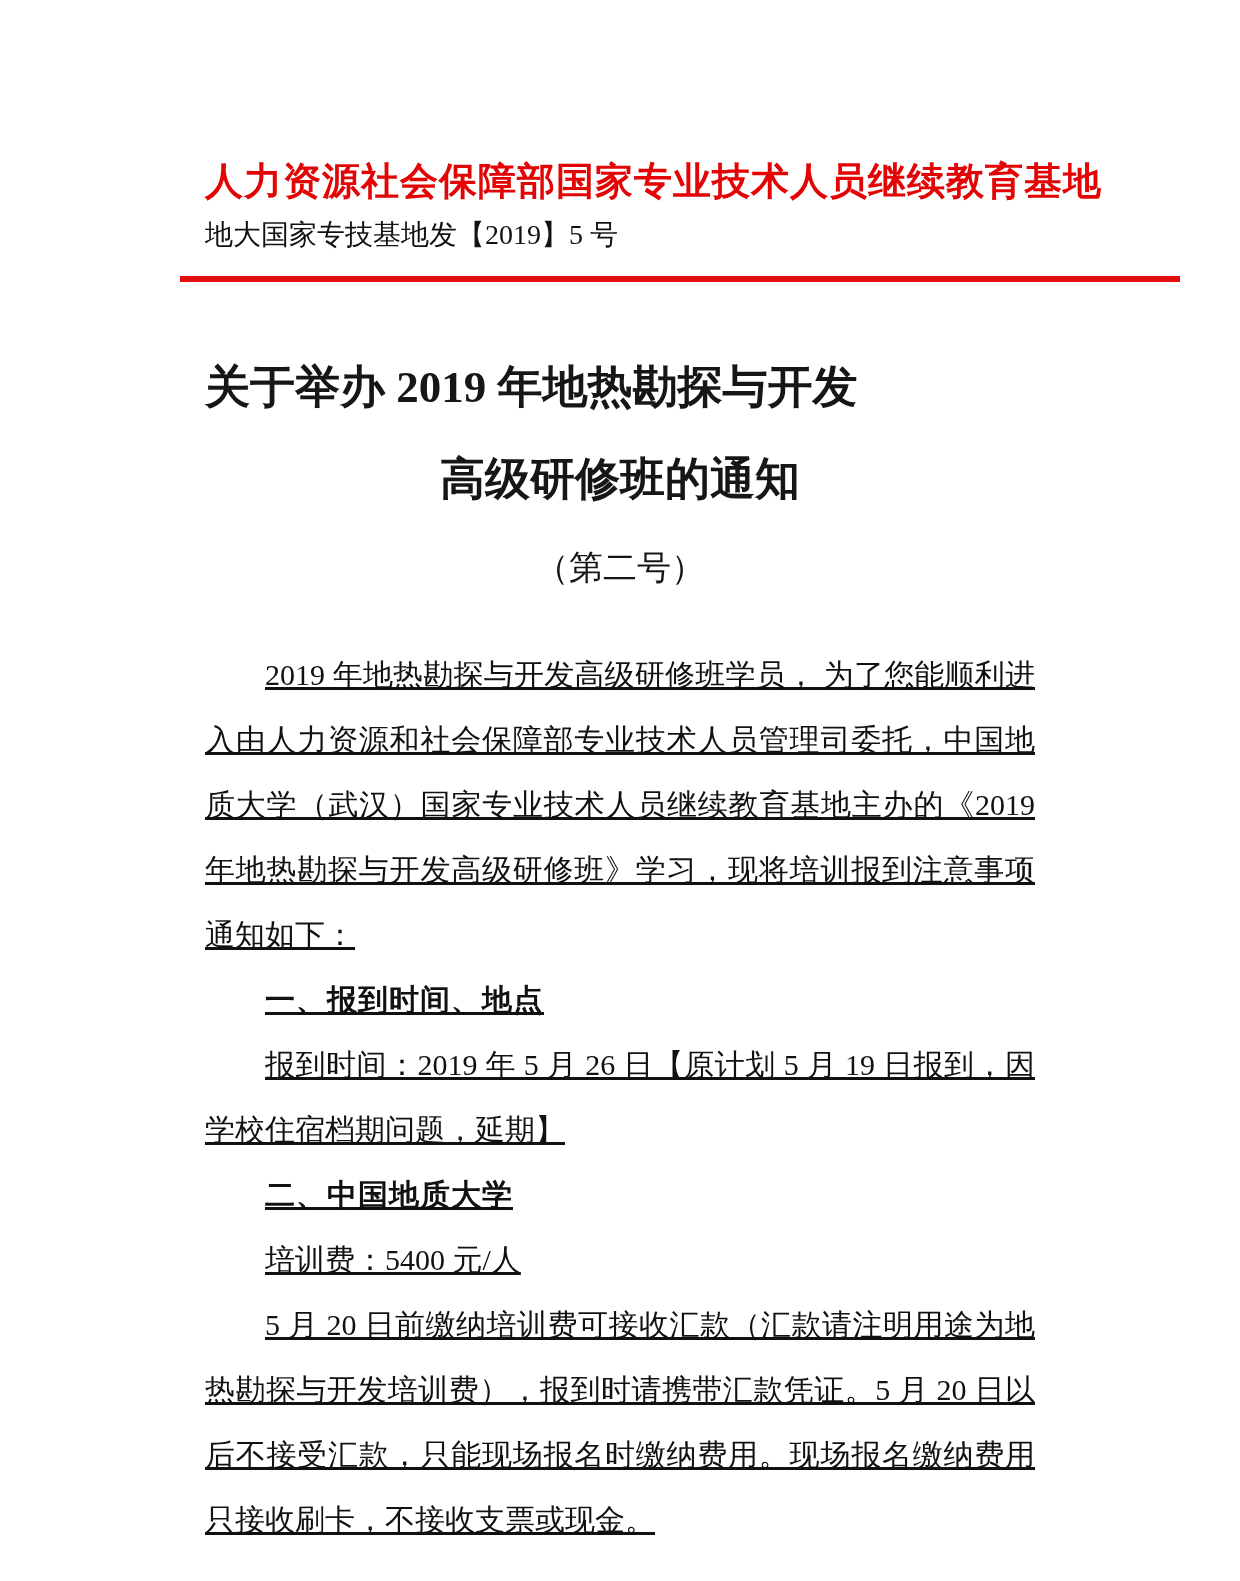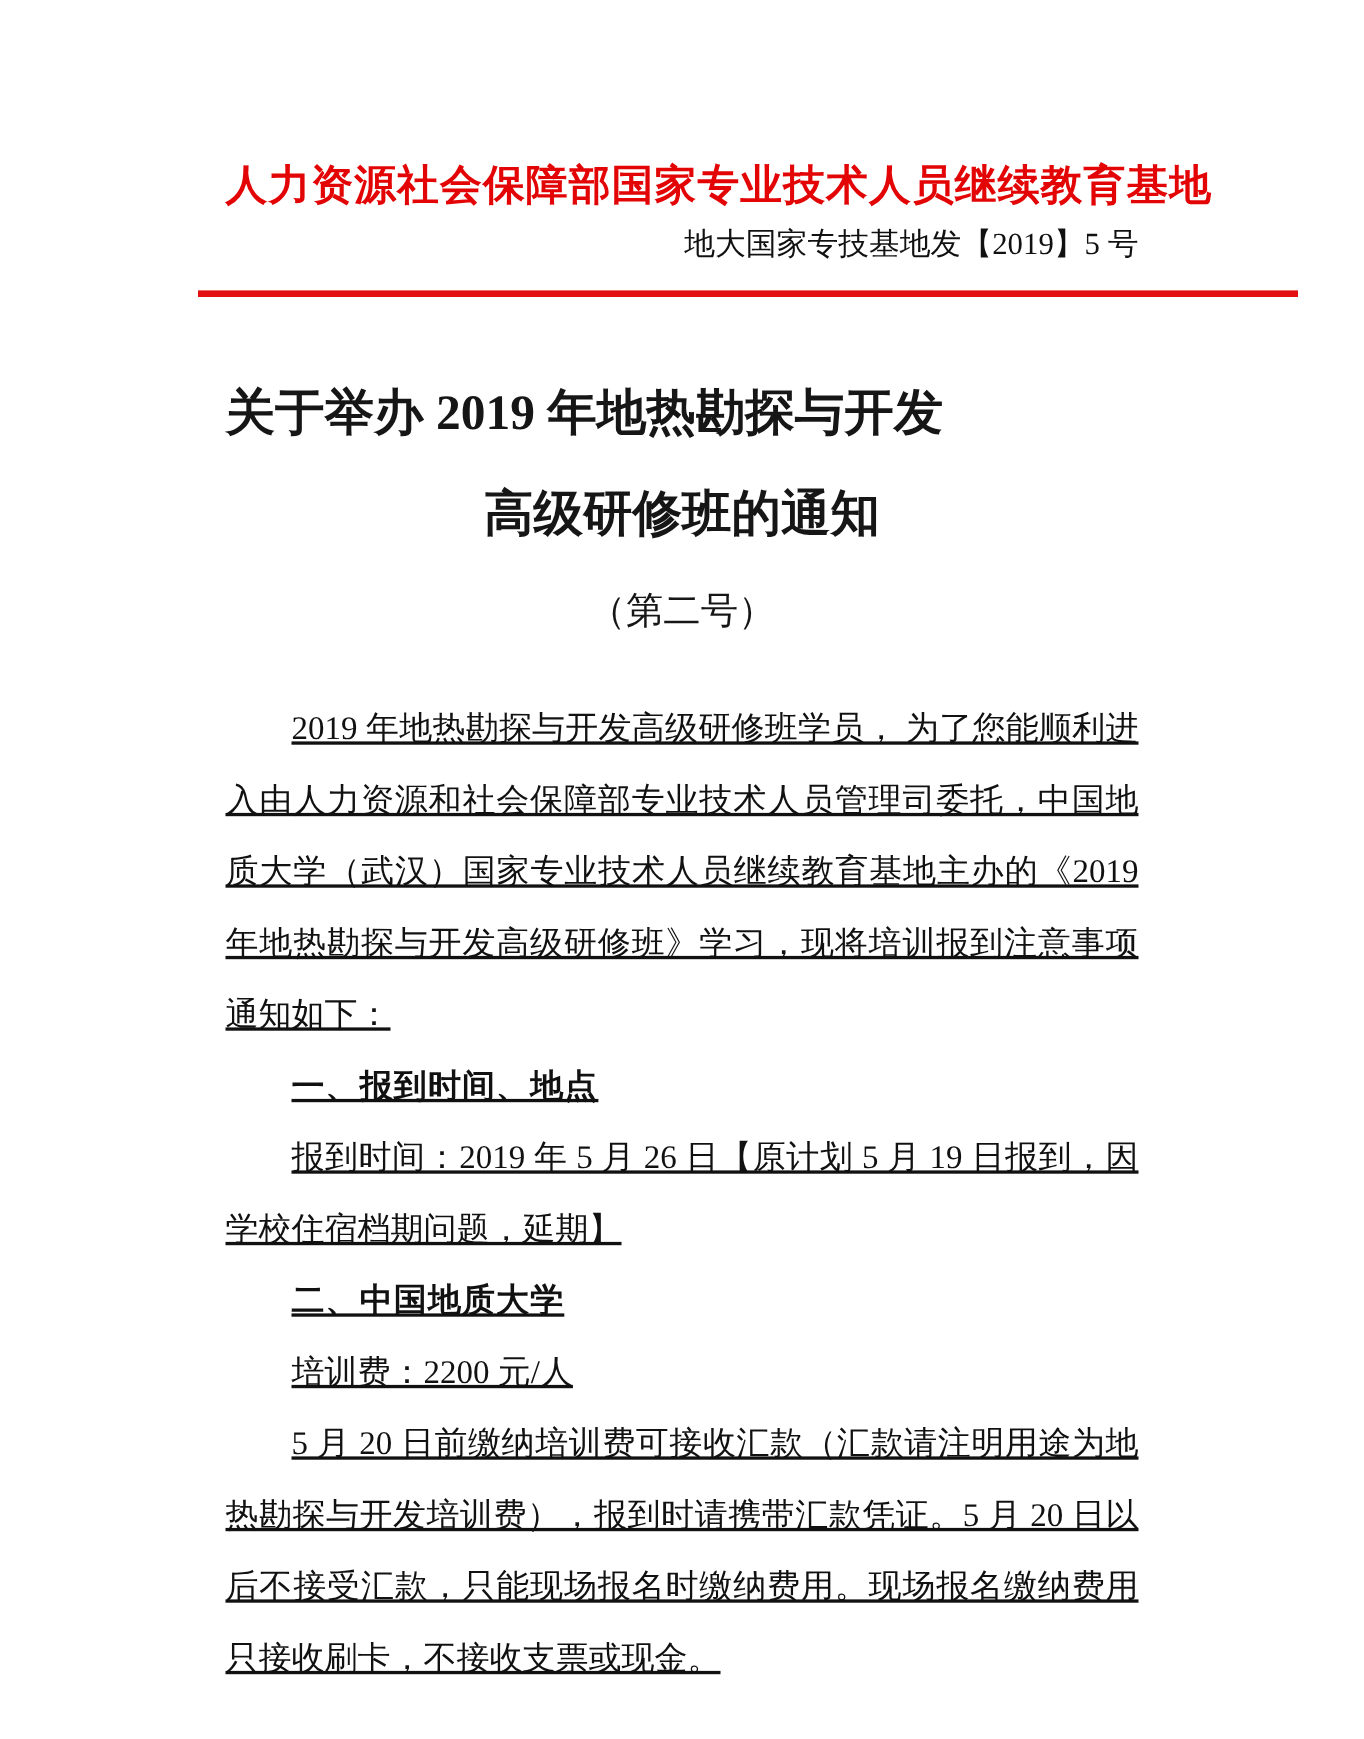--- a/index.html
+++ b/index.html
@@ -7,40 +7,40 @@
     padding: 0;
     background: #ffffff;
   }
   .page {
     position: relative;
     width: 1120px;
     height: 1581px;
     margin: 0 auto;
     background: #ffffff;
     box-sizing: border-box;
-    padding: 0 145px;
+    padding: 12px 145px;
     overflow: hidden;
     font-family: "Liberation Serif", "DejaVu Serif", serif;
     color: #111111;
   }
   .org-title {
     margin: 0;
     padding-top: 146px;
     text-align: center;
     font-size: 38px;
     line-height: 46px;
     font-weight: bold;
     letter-spacing: 1px;
     color: #e30505;
     white-space: nowrap;
   }
   .doc-number {
     margin: 0;
     margin-top: 14px;
-    text-align: right;
+    text-align: left;
     font-size: 28px;
     line-height: 34px;
     color: #111111;
   }
   .red-divider {
     margin-top: 24px;
     margin-left: -25px;
     width: 1000px;
     height: 6px;
     background: #e21010;
@@ -104,17 +104,17 @@
 
   <h2 class="doc-title-line2">高级研修班的通知</h2>
 
   <p class="doc-subtitle">（第二号）</p>
 
   <div class="document-body">
       <p class="para">2019 年地热勘探与开发高级研修班学员， 为了您能顺利进入由人力资源和社会保障部专业技术人员管理司委托，中国地质大学（武汉）国家专业技术人员继续教育基地主办的《2019 年地热勘探与开发高级研修班》学习，现将培训报到注意事项通知如下：</p>
       <p class="para heading">一、报到时间、地点</p>
       <p class="para">报到时间：2019 年 5 月 26 日【原计划 5 月 19 日报到，因学校住宿档期问题，延期】</p>
       <p class="para heading">二、中国地质大学</p>
-      <p class="para">培训费：2200 元/人</p>
+      <p class="para">培训费：5400 元/人</p>
       <p class="para">5 月 20 日前缴纳培训费可接收汇款（汇款请注明用途为地热勘探与开发培训费），报到时请携带汇款凭证。5 月 20 日以后不接受汇款，只能现场报名时缴纳费用。现场报名缴纳费用只接收刷卡，不接收支票或现金。</p>
     </div>
 
 </div>
 
 </body></html>

